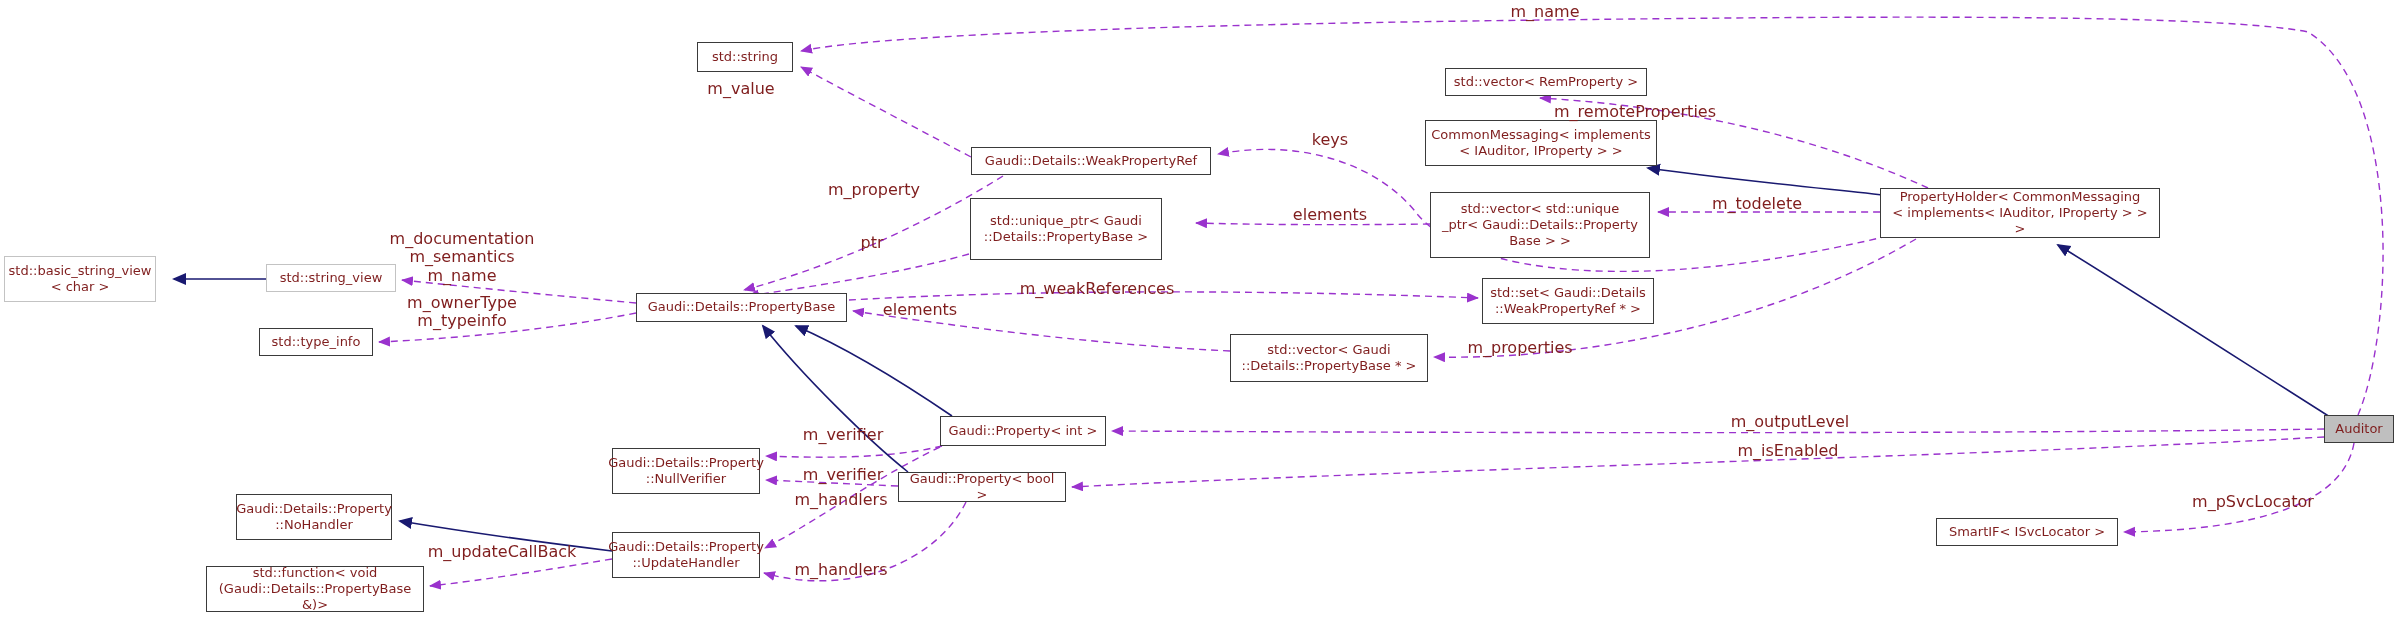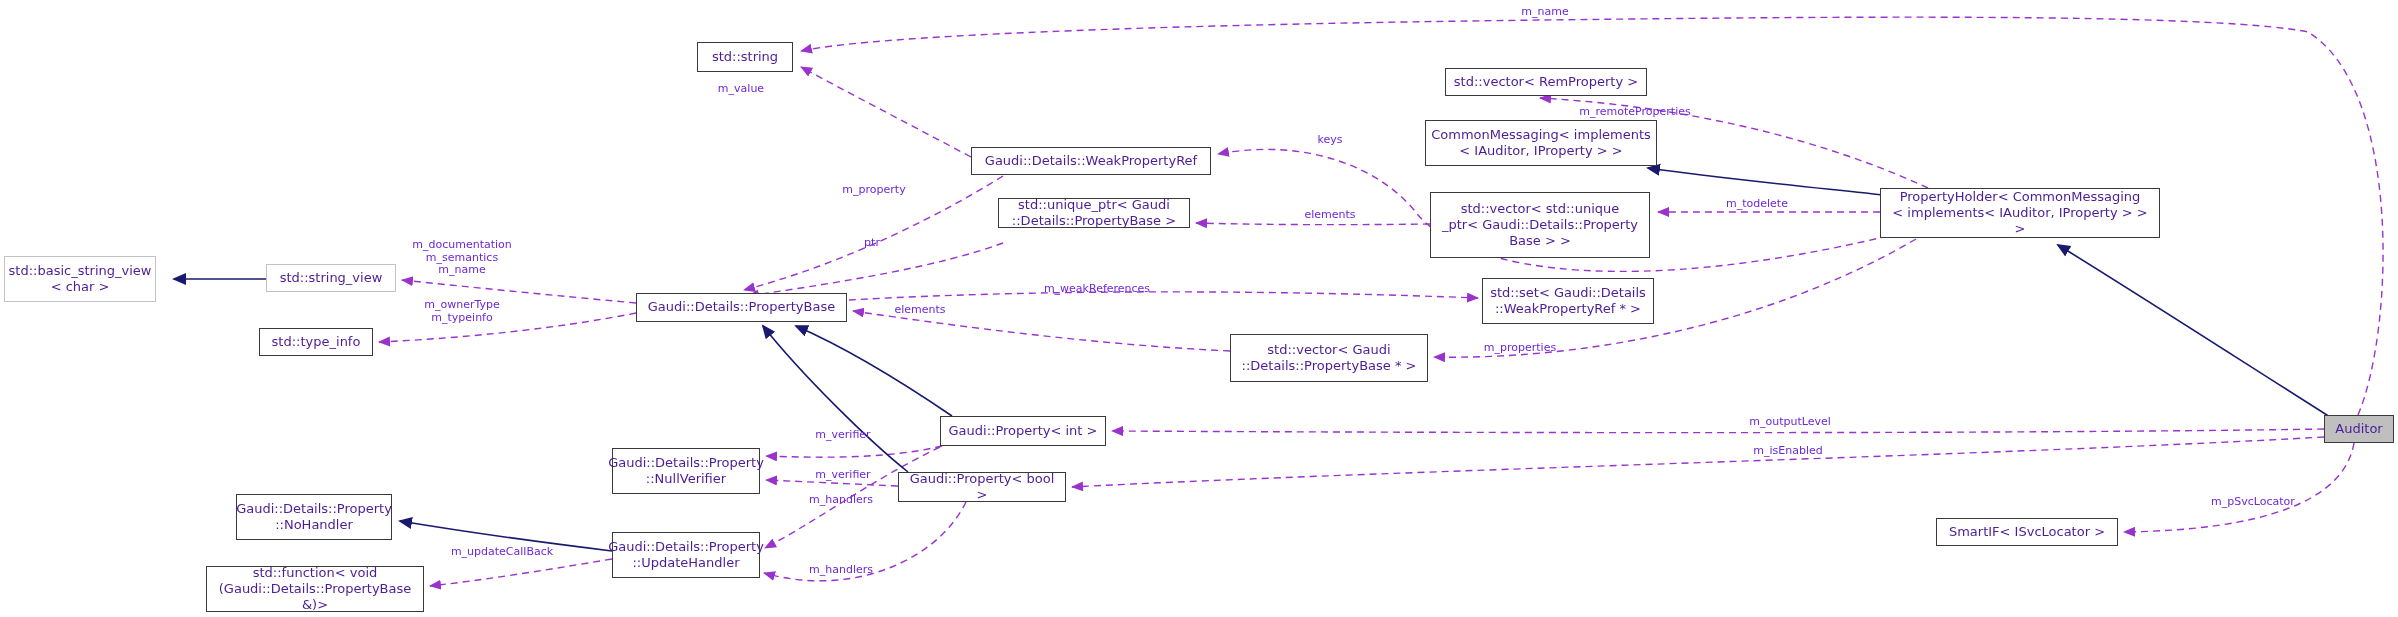--- a/index.html
+++ b/index.html
@@ -7,25 +7,25 @@
     --ext-border:#c3c3c3; --hl:#bfbfbf; --bg:#ffffff;
   }
   html,body{margin:0;padding:0;background:var(--bg);}
   .canvas{position:relative;width:2398px;height:617px;background:var(--bg);
           font-family:"DejaVu Sans","Liberation Sans",sans-serif;overflow:hidden;}
   svg.edges{position:absolute;left:0;top:0;width:2398px;height:617px;}
   .edge-dashed{fill:none;stroke:var(--dashed);stroke-width:1.4;stroke-dasharray:7 5;}
   .edge-solid{fill:none;stroke:var(--solid);stroke-width:1.6;}
   .node{position:absolute;display:flex;align-items:center;justify-content:center;
         text-align:center;background:#fff;border:1.4px solid var(--border);
-        font-size:13px;line-height:1.25;color:#4c1d95;padding:1px 5px;box-sizing:border-box;
+        font-size:13px;line-height:1.25;color:#7f1d1d;padding:1px 5px;box-sizing:border-box;
         white-space:pre-line;}
   .node.ext{border-color:var(--ext-border);}
   .node.highlight{background:var(--hl);}
-  .edge-label{position:absolute;transform:translate(-50%,-50%);font-size:11px;color:#6d28d9;
+  .edge-label{position:absolute;transform:translate(-50%,-50%);font-size:16px;color:#7f1d1d;
               white-space:pre-line;text-align:center;line-height:1.15;pointer-events:none;}
 </style>
 </head>
 <body>
 
 <div class="canvas">
   <svg class="edges" viewBox="0 0 2398 617">
     <defs>
       <marker id="arr-d" markerUnits="userSpaceOnUse" markerWidth="14" markerHeight="12" refX="11" refY="5" orient="auto">
         <path d="M0,0 L12,5 L0,10 Z" fill="#9a32cd"></path>
@@ -63,21 +63,21 @@
         <path d="M 2330,417 C 2240,360 2122,284 2058,245" class="edge-solid" marker-end="url(#arr-s)"></path>
         <path d="M 612,551 C 522,540 454,530 400,521" class="edge-solid" marker-end="url(#arr-s)"></path>
       </g>
   </svg>
   <div id="node-layer">
       <div class="node" style="left: 697px; top: 42px; width: 96px; height: 30px;">std::string</div>
       <div class="node" style="left: 1445px; top: 68px; width: 202px; height: 28px;">std::vector&lt; RemProperty &gt;</div>
       <div class="node" style="left: 1425px; top: 120px; width: 232px; height: 46px;">CommonMessaging&lt; implements
 &lt; IAuditor, IProperty &gt; &gt;</div>
       <div class="node" style="left: 971px; top: 147px; width: 240px; height: 28px;">Gaudi::Details::WeakPropertyRef</div>
-      <div class="node" style="left: 998px; top: 198px; width: 192px; height: 30px;">std::unique_ptr&lt; Gaudi
+      <div class="node" style="left: 970px; top: 198px; width: 192px; height: 62px;">std::unique_ptr&lt; Gaudi
 ::Details::PropertyBase &gt;</div>
       <div class="node" style="left: 1430px; top: 192px; width: 220px; height: 66px;">std::vector&lt; std::unique
 _ptr&lt; Gaudi::Details::Property
 Base &gt; &gt;</div>
       <div class="node" style="left: 1880px; top: 188px; width: 280px; height: 50px;">PropertyHolder&lt; CommonMessaging
 &lt; implements&lt; IAuditor, IProperty &gt; &gt; &gt;</div>
       <div class="node ext" style="left: 4px; top: 256px; width: 152px; height: 46px;">std::basic_string_view
 &lt; char &gt;</div>
       <div class="node ext" style="left: 266px; top: 264px; width: 130px; height: 28px;">std::string_view</div>
       <div class="node" style="left: 259px; top: 328px; width: 114px; height: 28px;">std::type_info</div>

